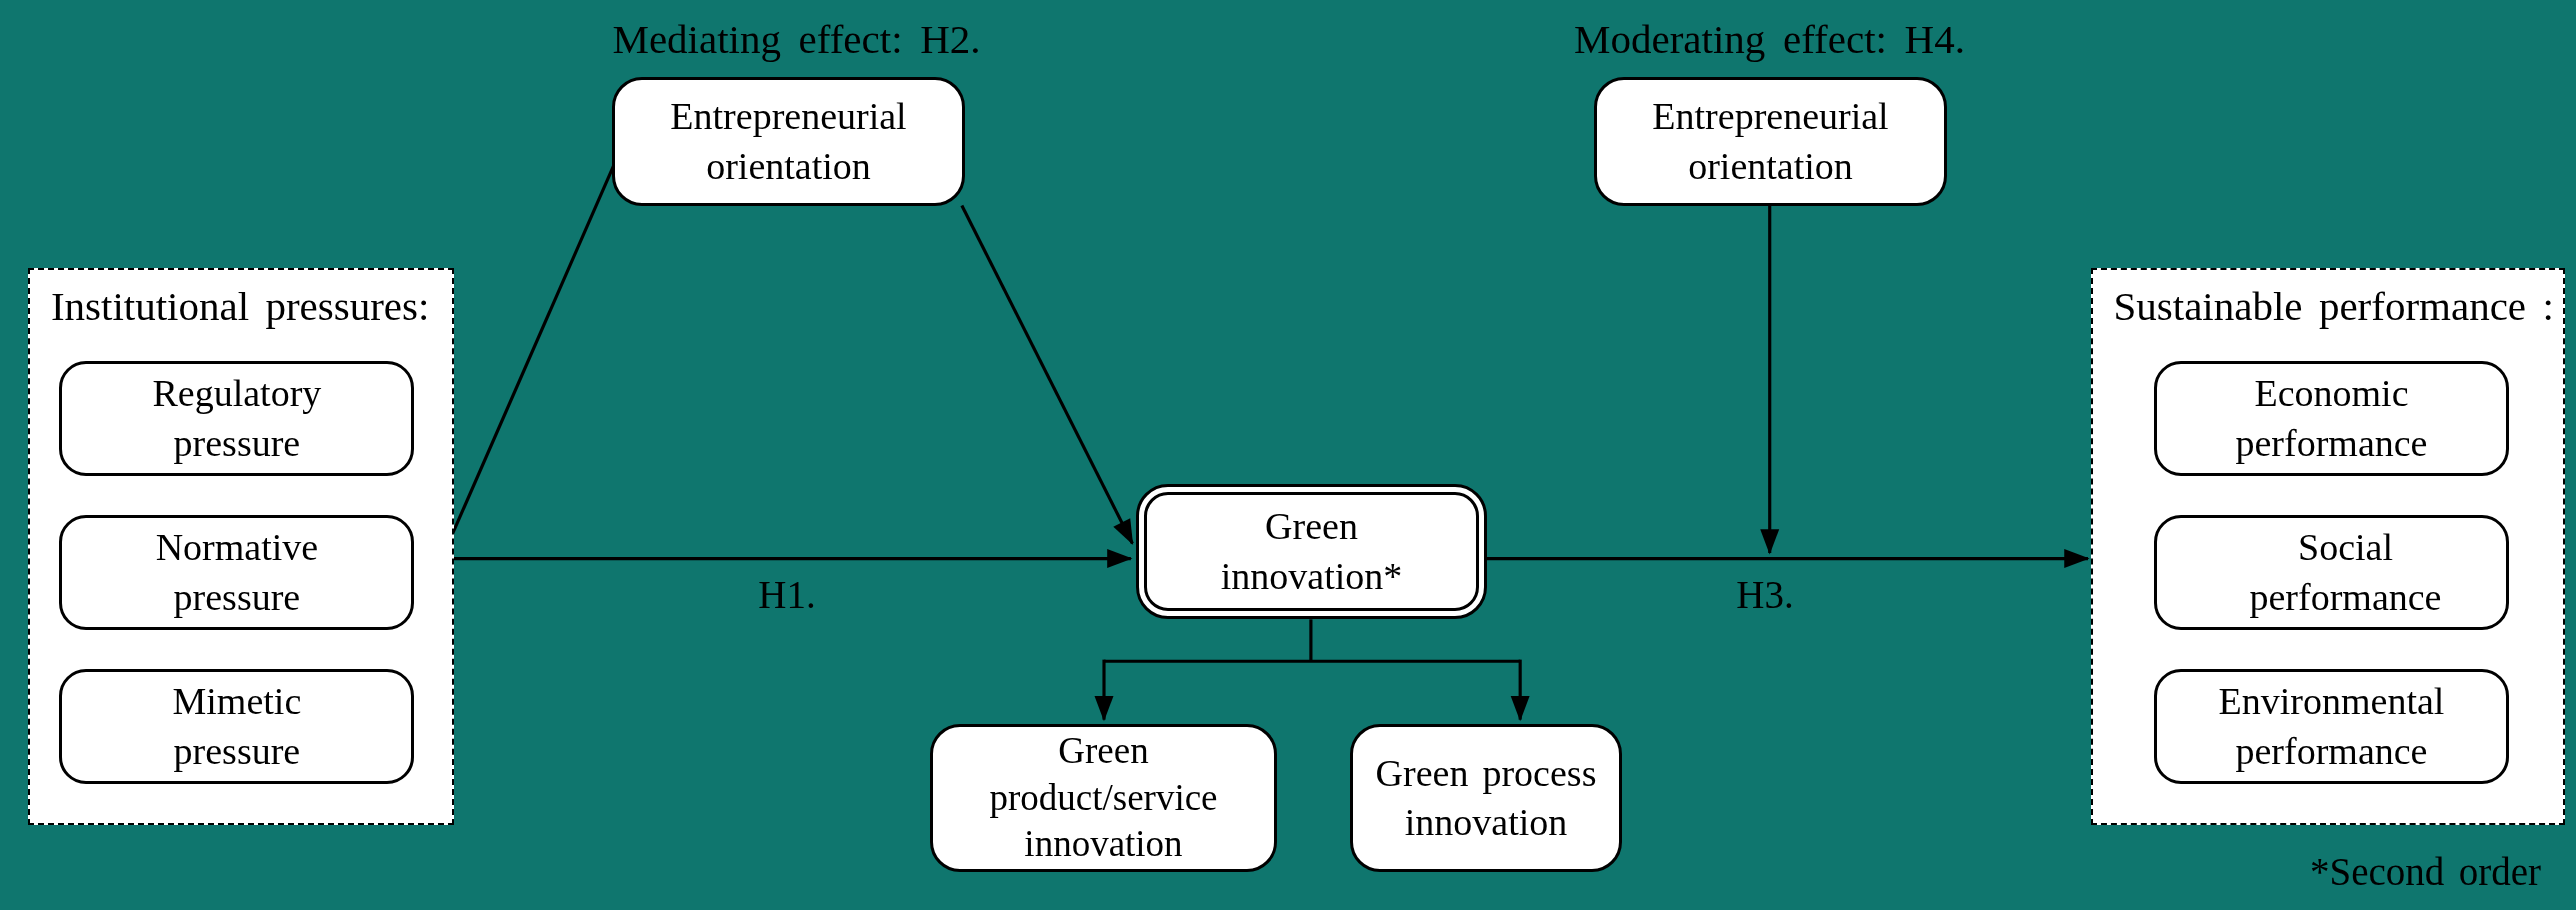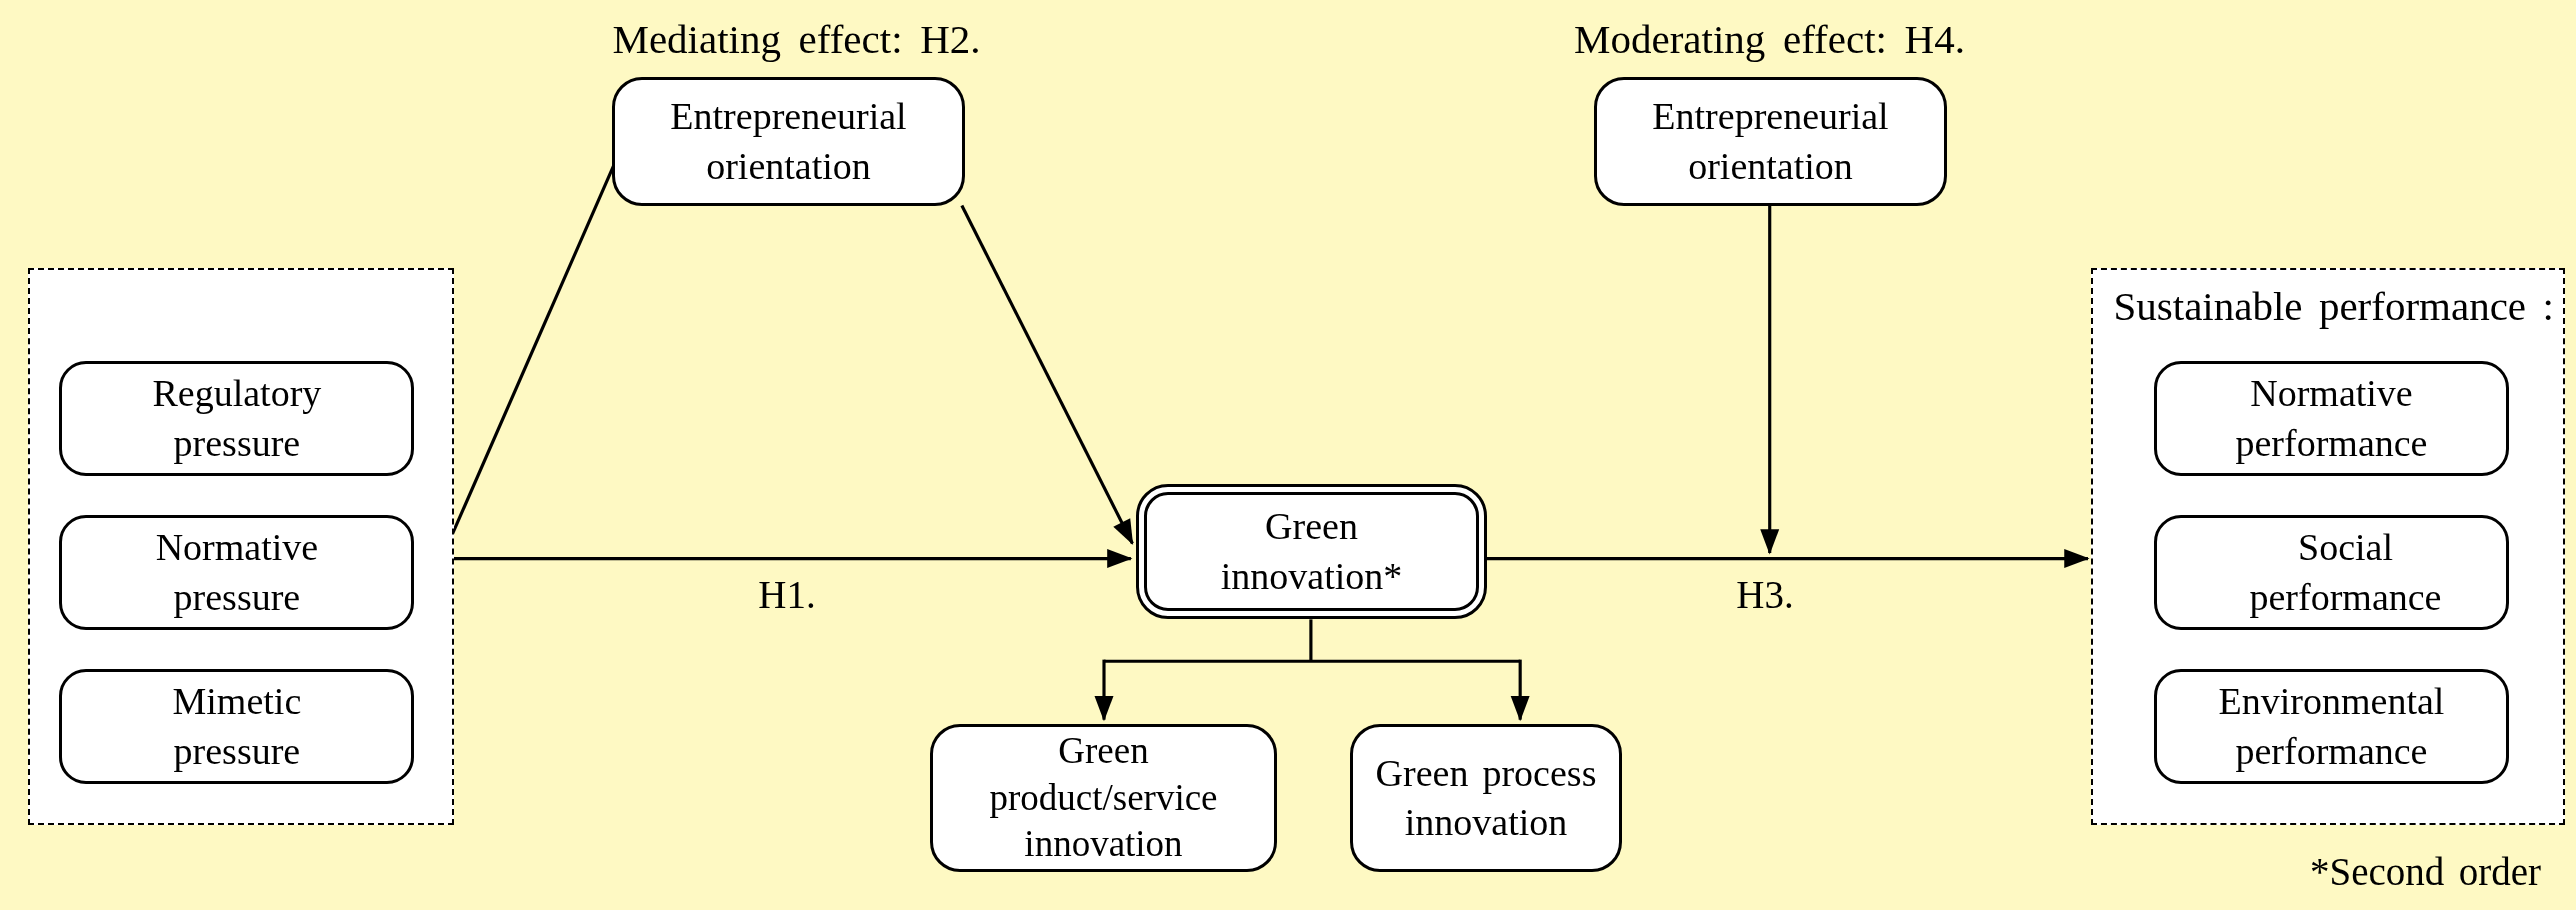--- a/index.html
+++ b/index.html
@@ -1,19 +1,19 @@
 <!DOCTYPE html>
 <html style="font-size:12.6px"><head>
 <meta charset="utf-8">
 <style>
   html,body{margin:0;padding:0;background:#ffffff;}
   .canvas{
     position:relative;
     width:2576px;height:911px;
-    background:#fef9c3;
+    background:#0f766e;
     font-family:"Liberation Serif","DejaVu Serif",serif;
     color:#000;
     overflow:hidden;
   }
   svg.connectors{position:absolute;left:0;top:0;width:2576px;height:911px;}
   .box{
     position:absolute;
     border:3.2px solid #000;
     border-radius:30px;
     background:#fff;
@@ -111,20 +111,21 @@
   <div class="flabel" id="label-h3">H3.</div>
 
   <div class="box" id="eo-mediator">
     <span class="txt">Entrepreneurial orientation</span>
   </div>
   <div class="box" id="eo-moderator">
     <span class="txt">Entrepreneurial orientation</span>
   </div>
 
   <div class="panel" id="left-panel">
+    <div class="panel-title">Institutional pressures:</div>
     <div class="box" id="lp-item-0">
       <span class="txt">Regulatory pressure</span>
     </div>
     <div class="box" id="lp-item-1">
       <span class="txt">Normative pressure</span>
     </div>
     <div class="box" id="lp-item-2">
       <span class="txt">Mimetic pressure</span>
     </div>
   </div>
@@ -138,21 +139,21 @@
   <div class="box" id="sub-product">
     <span class="txt">Green product/service innovation</span>
   </div>
   <div class="box" id="sub-process">
     <span class="txt">Green process innovation</span>
   </div>
 
   <div class="panel" id="right-panel">
     <div class="panel-title">Sustainable performance :</div>
     <div class="box" id="rp-item-0">
-      <span class="txt">Normative performance</span>
+      <span class="txt">Economic performance</span>
     </div>
     <div class="box" id="rp-item-1">
       <span class="txt">Social performance</span>
     </div>
     <div class="box" id="rp-item-2">
       <span class="txt">Environmental performance</span>
     </div>
   </div>
 
   <div class="flabel" id="footnote">*Second order</div>

